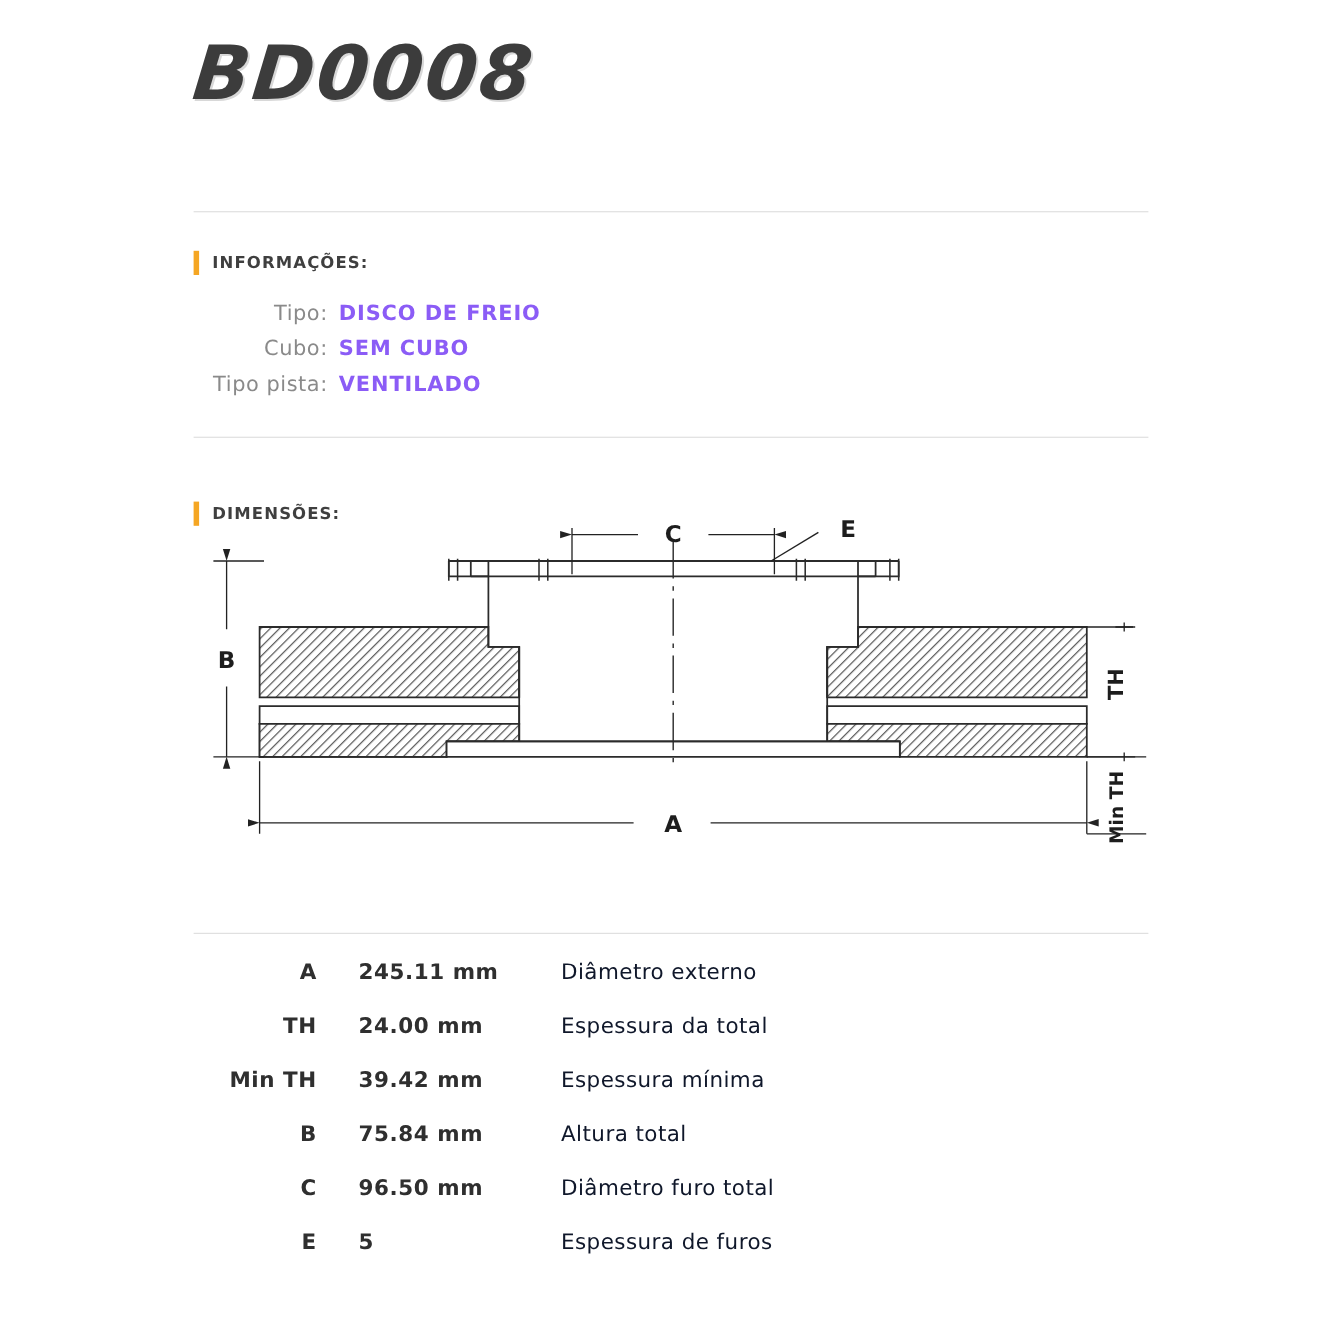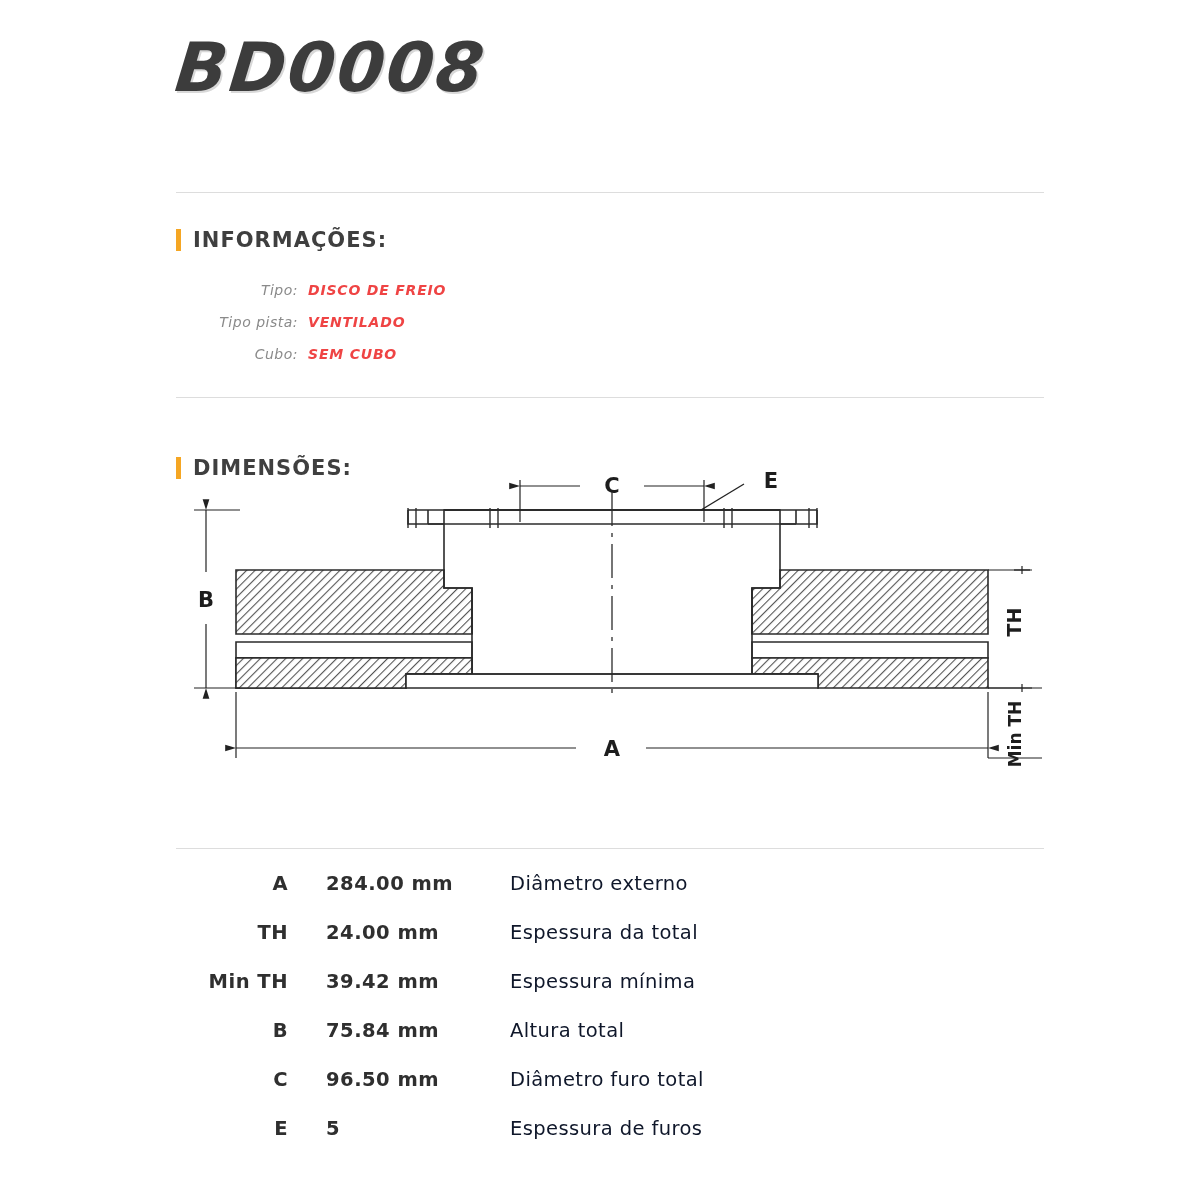--- a/index.html
+++ b/index.html
@@ -57,51 +57,50 @@
     display: flex;
     align-items: center;
     gap: 12px;
   }
   .section-head .bar {
     width: 5px;
     height: 22px;
     background: #f5a623;
   }
   .section-head .txt {
-    font-size: 21px;
+    font-size: 15px;
     font-weight: bold;
     letter-spacing: 1px;
     color: #3f3f3f;
   }
   .sec-info { left: 176px; top: 228px; }
   .sec-dim  { left: 176px; top: 432px; margin-top: 24px; }
 
   
   .info-list {
     position: absolute;
     left: 170px;
     top: 274px;
     width: 600px;
   }
   .info-row {
     display: flex;
-    align-items: center;
+    align-items: flex-start;
     height: 32px;
-    font-size: 14px;
-    font-style: italic;
+    font-size: 19px;
   }
   .info-label {
     color: #8a8a8a;
     text-align: right;
     width: 128px;
     padding-right: 10px;
     letter-spacing: 0.5px;
   }
   .info-value {
-    color: #ef4444;
+    color: #8b5cf6;
     font-weight: bold;
     letter-spacing: 0.8px;
   }
 
   
   .drawing {
     position: absolute;
     left: 176px;
     top: 462px;
     width: 868px;
@@ -161,26 +160,26 @@
     <span class="bar"></span>
     <span class="txt">INFORMAÇÕES:</span>
   </div>
 
   <div class="info-list">
     <div class="info-row">
       <span class="info-label">Tipo:</span>
       <span class="info-value">DISCO DE FREIO</span>
     </div>
     <div class="info-row">
+      <span class="info-label">Cubo:</span>
+      <span class="info-value">SEM CUBO</span>
+    </div>
+    <div class="info-row">
       <span class="info-label">Tipo pista:</span>
       <span class="info-value">VENTILADO</span>
-    </div>
-    <div class="info-row">
-      <span class="info-label">Cubo:</span>
-      <span class="info-value">SEM CUBO</span>
     </div>
   </div>
 
   <div class="hr r2"></div>
 
   <div class="section-head sec-dim">
     <span class="bar"></span>
     <span class="txt">DIMENSÕES:</span>
   </div>
 
@@ -292,21 +291,21 @@
       </g>
       <text x="845" y="272" font-family="DejaVu Sans, sans-serif" font-size="17" font-weight="bold" fill="#1d1d1d" text-anchor="middle" transform="rotate(-90 845 272)">Min TH</text>
     </svg>
   </div>
 
   <div class="hr r3"></div>
 
   <div class="dim-table">
     <div class="dim-row">
       <span class="dim-key">A</span>
-      <span class="dim-val"><span>284.00</span> <span class="unit">mm</span></span>
+      <span class="dim-val"><span>245.11</span> <span class="unit">mm</span></span>
       <span class="dim-desc">Diâmetro externo</span>
     </div>
     <div class="dim-row">
       <span class="dim-key">TH</span>
       <span class="dim-val"><span>24.00</span> <span class="unit">mm</span></span>
       <span class="dim-desc">Espessura da total</span>
     </div>
     <div class="dim-row">
       <span class="dim-key">Min TH</span>
       <span class="dim-val"><span>39.42</span> <span class="unit">mm</span></span>

